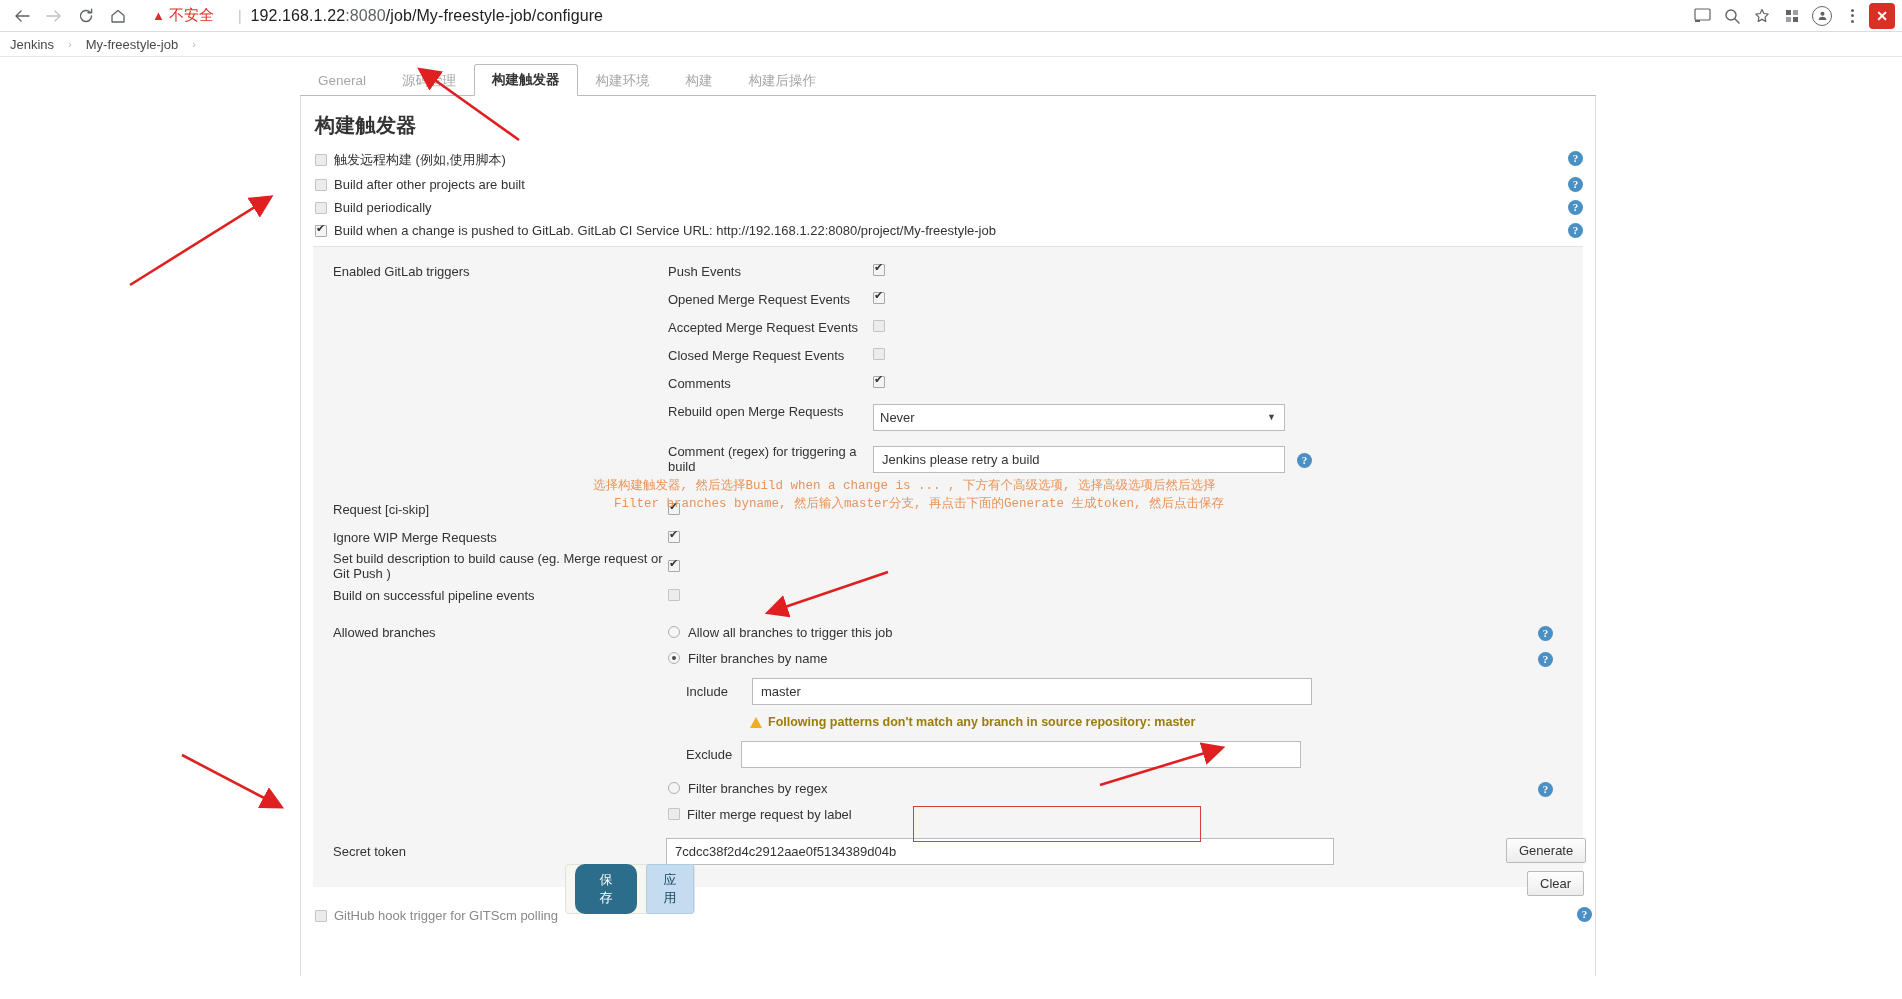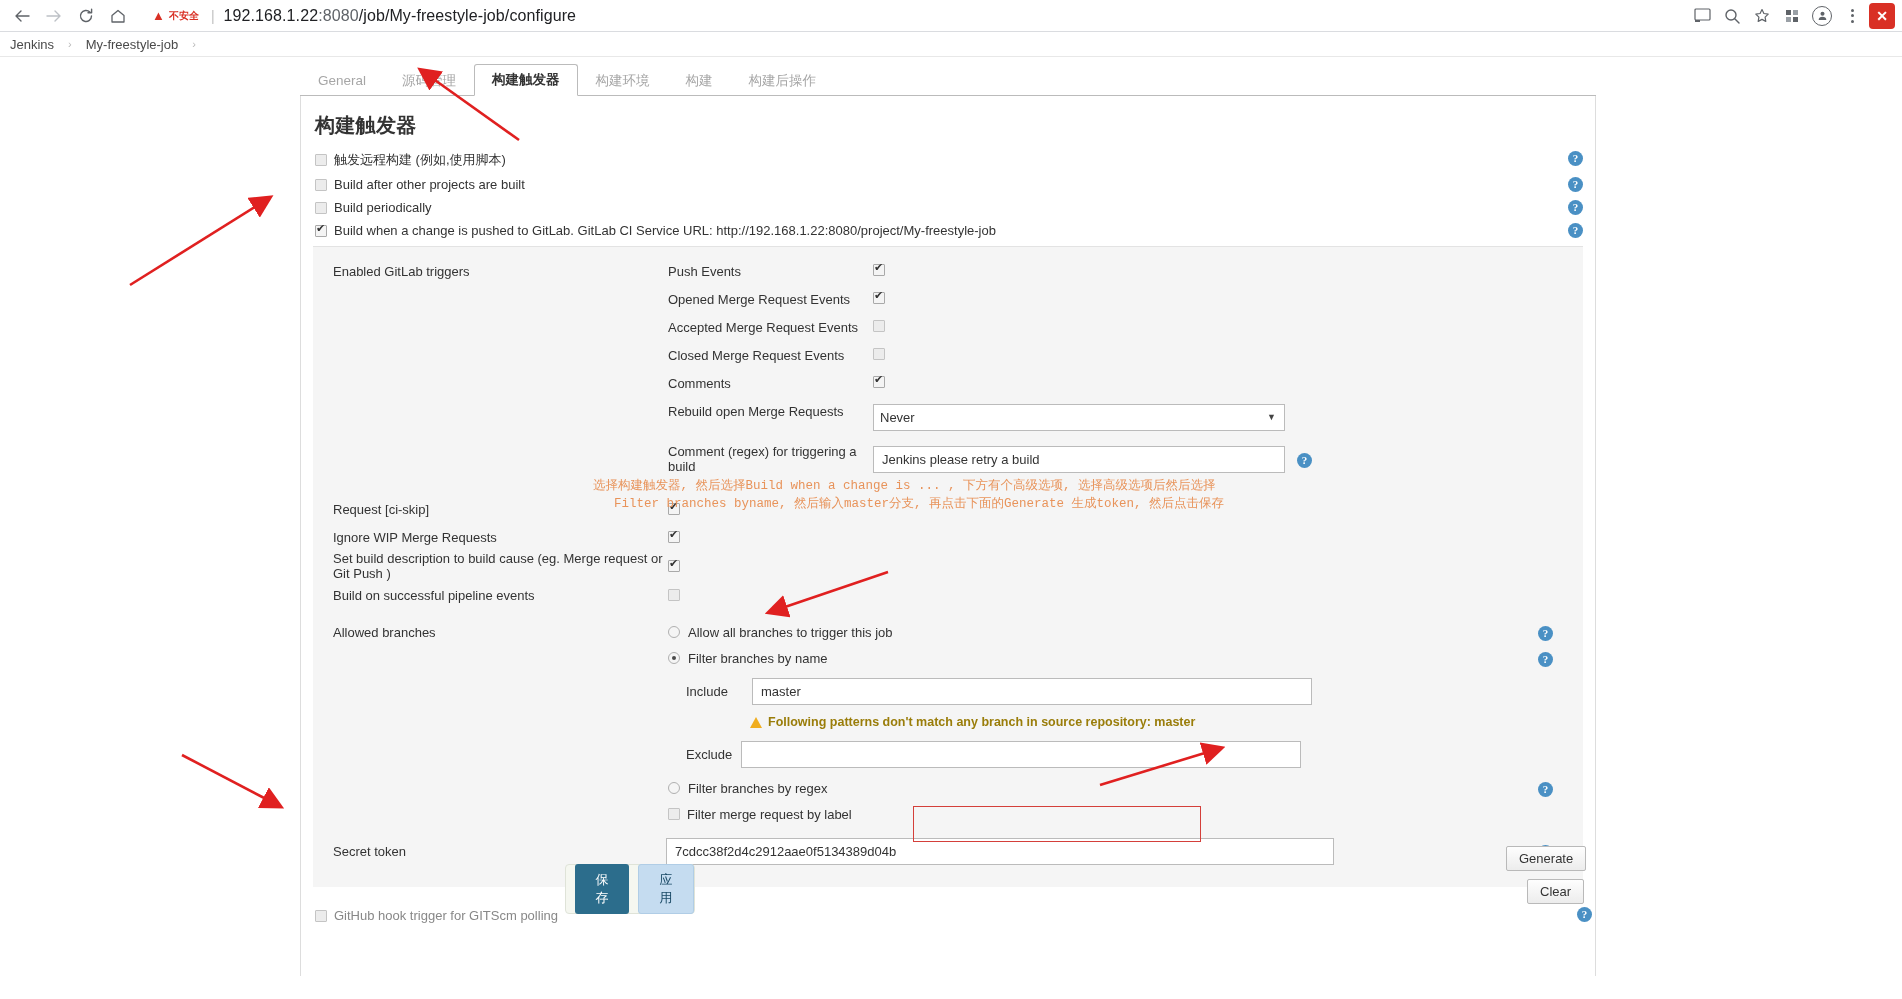--- a/index.html
+++ b/index.html
@@ -23,21 +23,21 @@
     color: #5f6368; font-size: 17px; line-height: 1; cursor: pointer;
   }
   .nav-btn svg { display: block; }
   .omnibox-wrap {
     flex: 1; height: 26px; margin: 0 8px 0 6px;
     background: #f1f3f4; border-radius: 13px;
     display: flex; align-items: center; padding: 0 12px;
   }
   .omnibox-wrap.plain { background: #ffffff; border-radius: 0; }
   .warn-icon { color: #d93025; font-size: 13px; margin-right: 4px; line-height: 1;}
-  .warn-text { color: #d93025; font-size: 10px; margin-right: 12px; white-space: nowrap; font-weight: bold;}
+  .warn-text { color: #d93025; font-size: 15px; margin-right: 24px; white-space: nowrap;}
   .url-sep { color: #c0c0c0; margin-right: 9px; font-size: 14px; }
   .url-text { font-size: 16px; color: #202124; white-space: nowrap; letter-spacing: .1px;}
   .url-text .dim { color: #5f6368; }
   .chrome-right { display: flex; align-items: center; gap: 2px; padding-right: 6px;}
   .cr-icon {
     width: 28px; height: 28px; display:flex; align-items:center; justify-content:center;
     color: #5f6368; font-size: 15px; cursor: pointer;
   }
   .profile-dot {
     width: 20px; height: 20px; border-radius: 50%;
@@ -176,33 +176,32 @@
   
   .token-box {
     position: absolute; left: 612px; top: 710px; width: 288px; height: 36px;
     border: 1.6px solid #d43f3a; background: transparent; pointer-events:none;
   }
 
   .btn {
     font-size: 13px; padding: 4px 12px; border: 1px solid #b9b9b9;
     background: linear-gradient(#fefefe,#ececec); color: #333; cursor: pointer;
     border-radius: 2px;
-    margin-top: 8px;
   }
   .btn.generate { position:absolute; left: 1205px; top: 742px; }
   .btn.clear { position:absolute; left: 1226px; top: 775px; }
 
   .save-float {
     position: absolute; left: 264px; top: 768px; width: 130px; height: 50px;
     background: #f5f7f0; border: 1px solid #dfe3d8; border-radius: 4px;
     display:flex; align-items:center; padding-left: 9px; gap: 9px;
   }
   .btn-save {
-    background: #2c6d8c; color: #fff; border: none; border-radius: 3px;
-    font-size: 13px; padding: 7px 16px; cursor: pointer; font-weight: normal;
+    background: #2c6d8c; color: #fff; border: none; border-radius: 10px;
+    font-size: 13px; padding: 7px 24px; cursor: pointer; font-weight: normal;
   }
   .btn-apply {
     background: #c5dcf0; color: #1a4a66; border: 1px solid #b0cde6; border-radius: 3px;
     font-size: 13px; padding: 6px 16px; cursor: pointer;
   }
   .bottom-row {
     position:absolute; left: 14px; top: 812px; font-size: 13px; color: #888;
     display:flex; align-items:center;
   }
 

